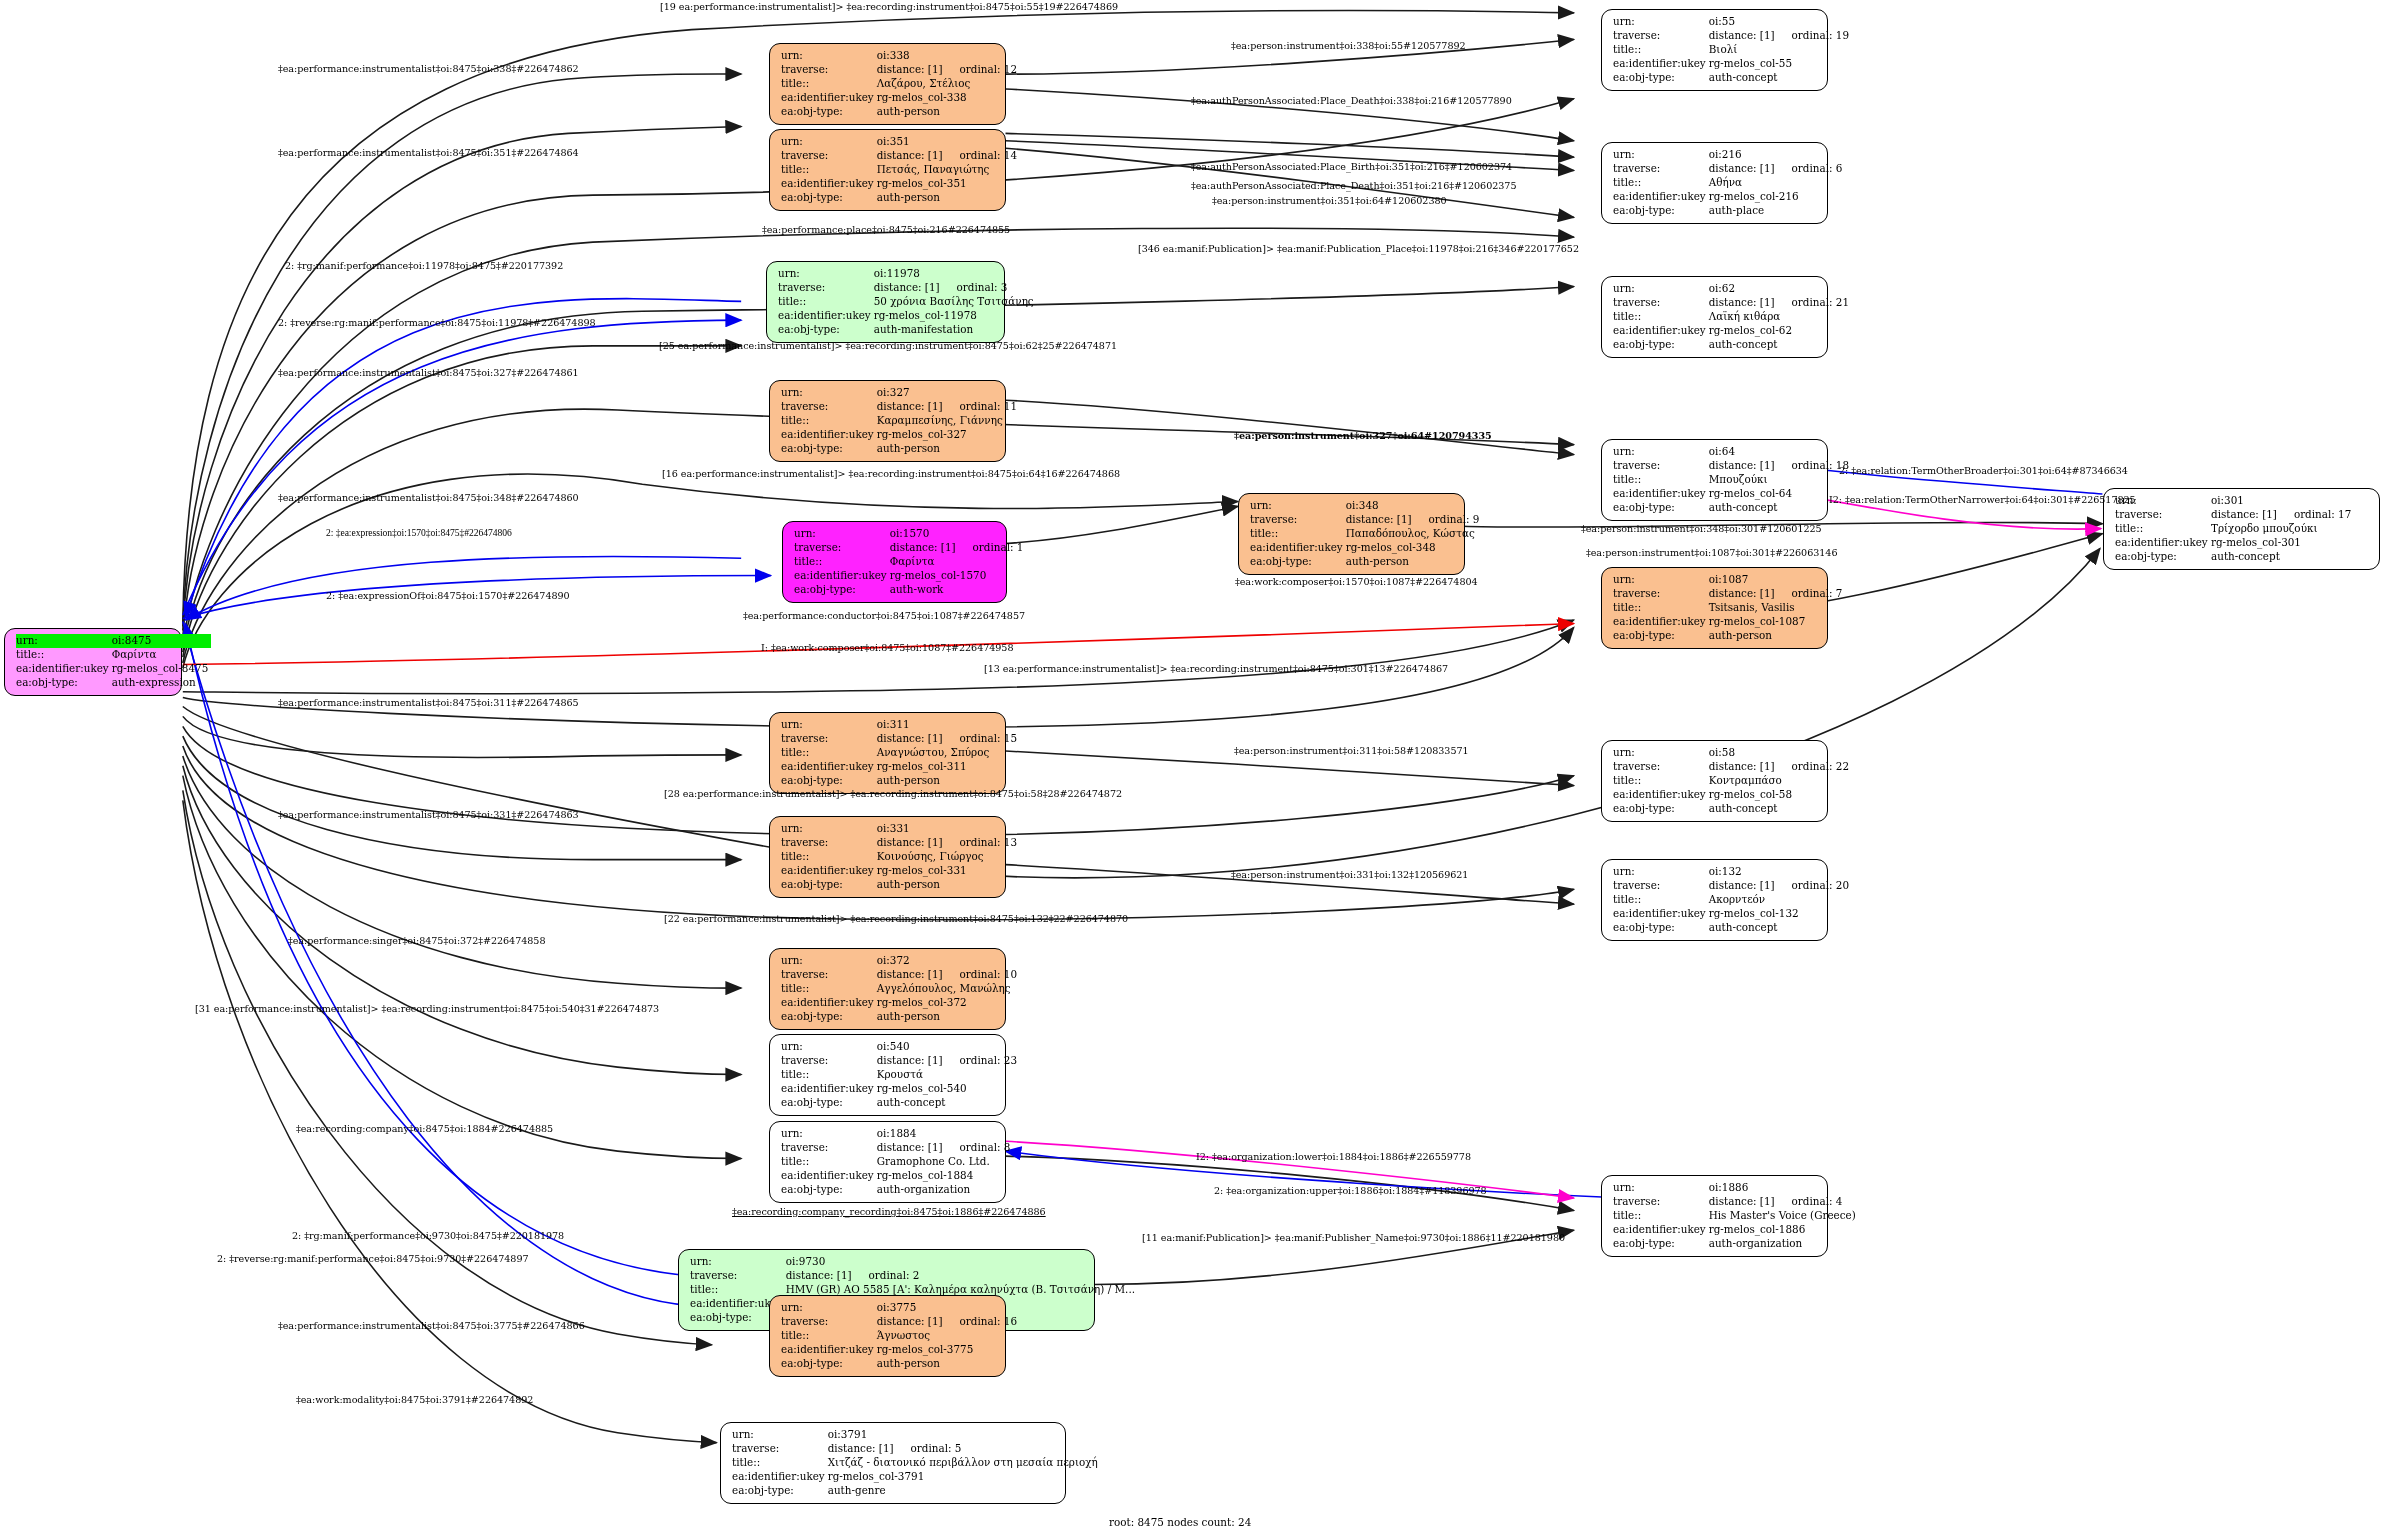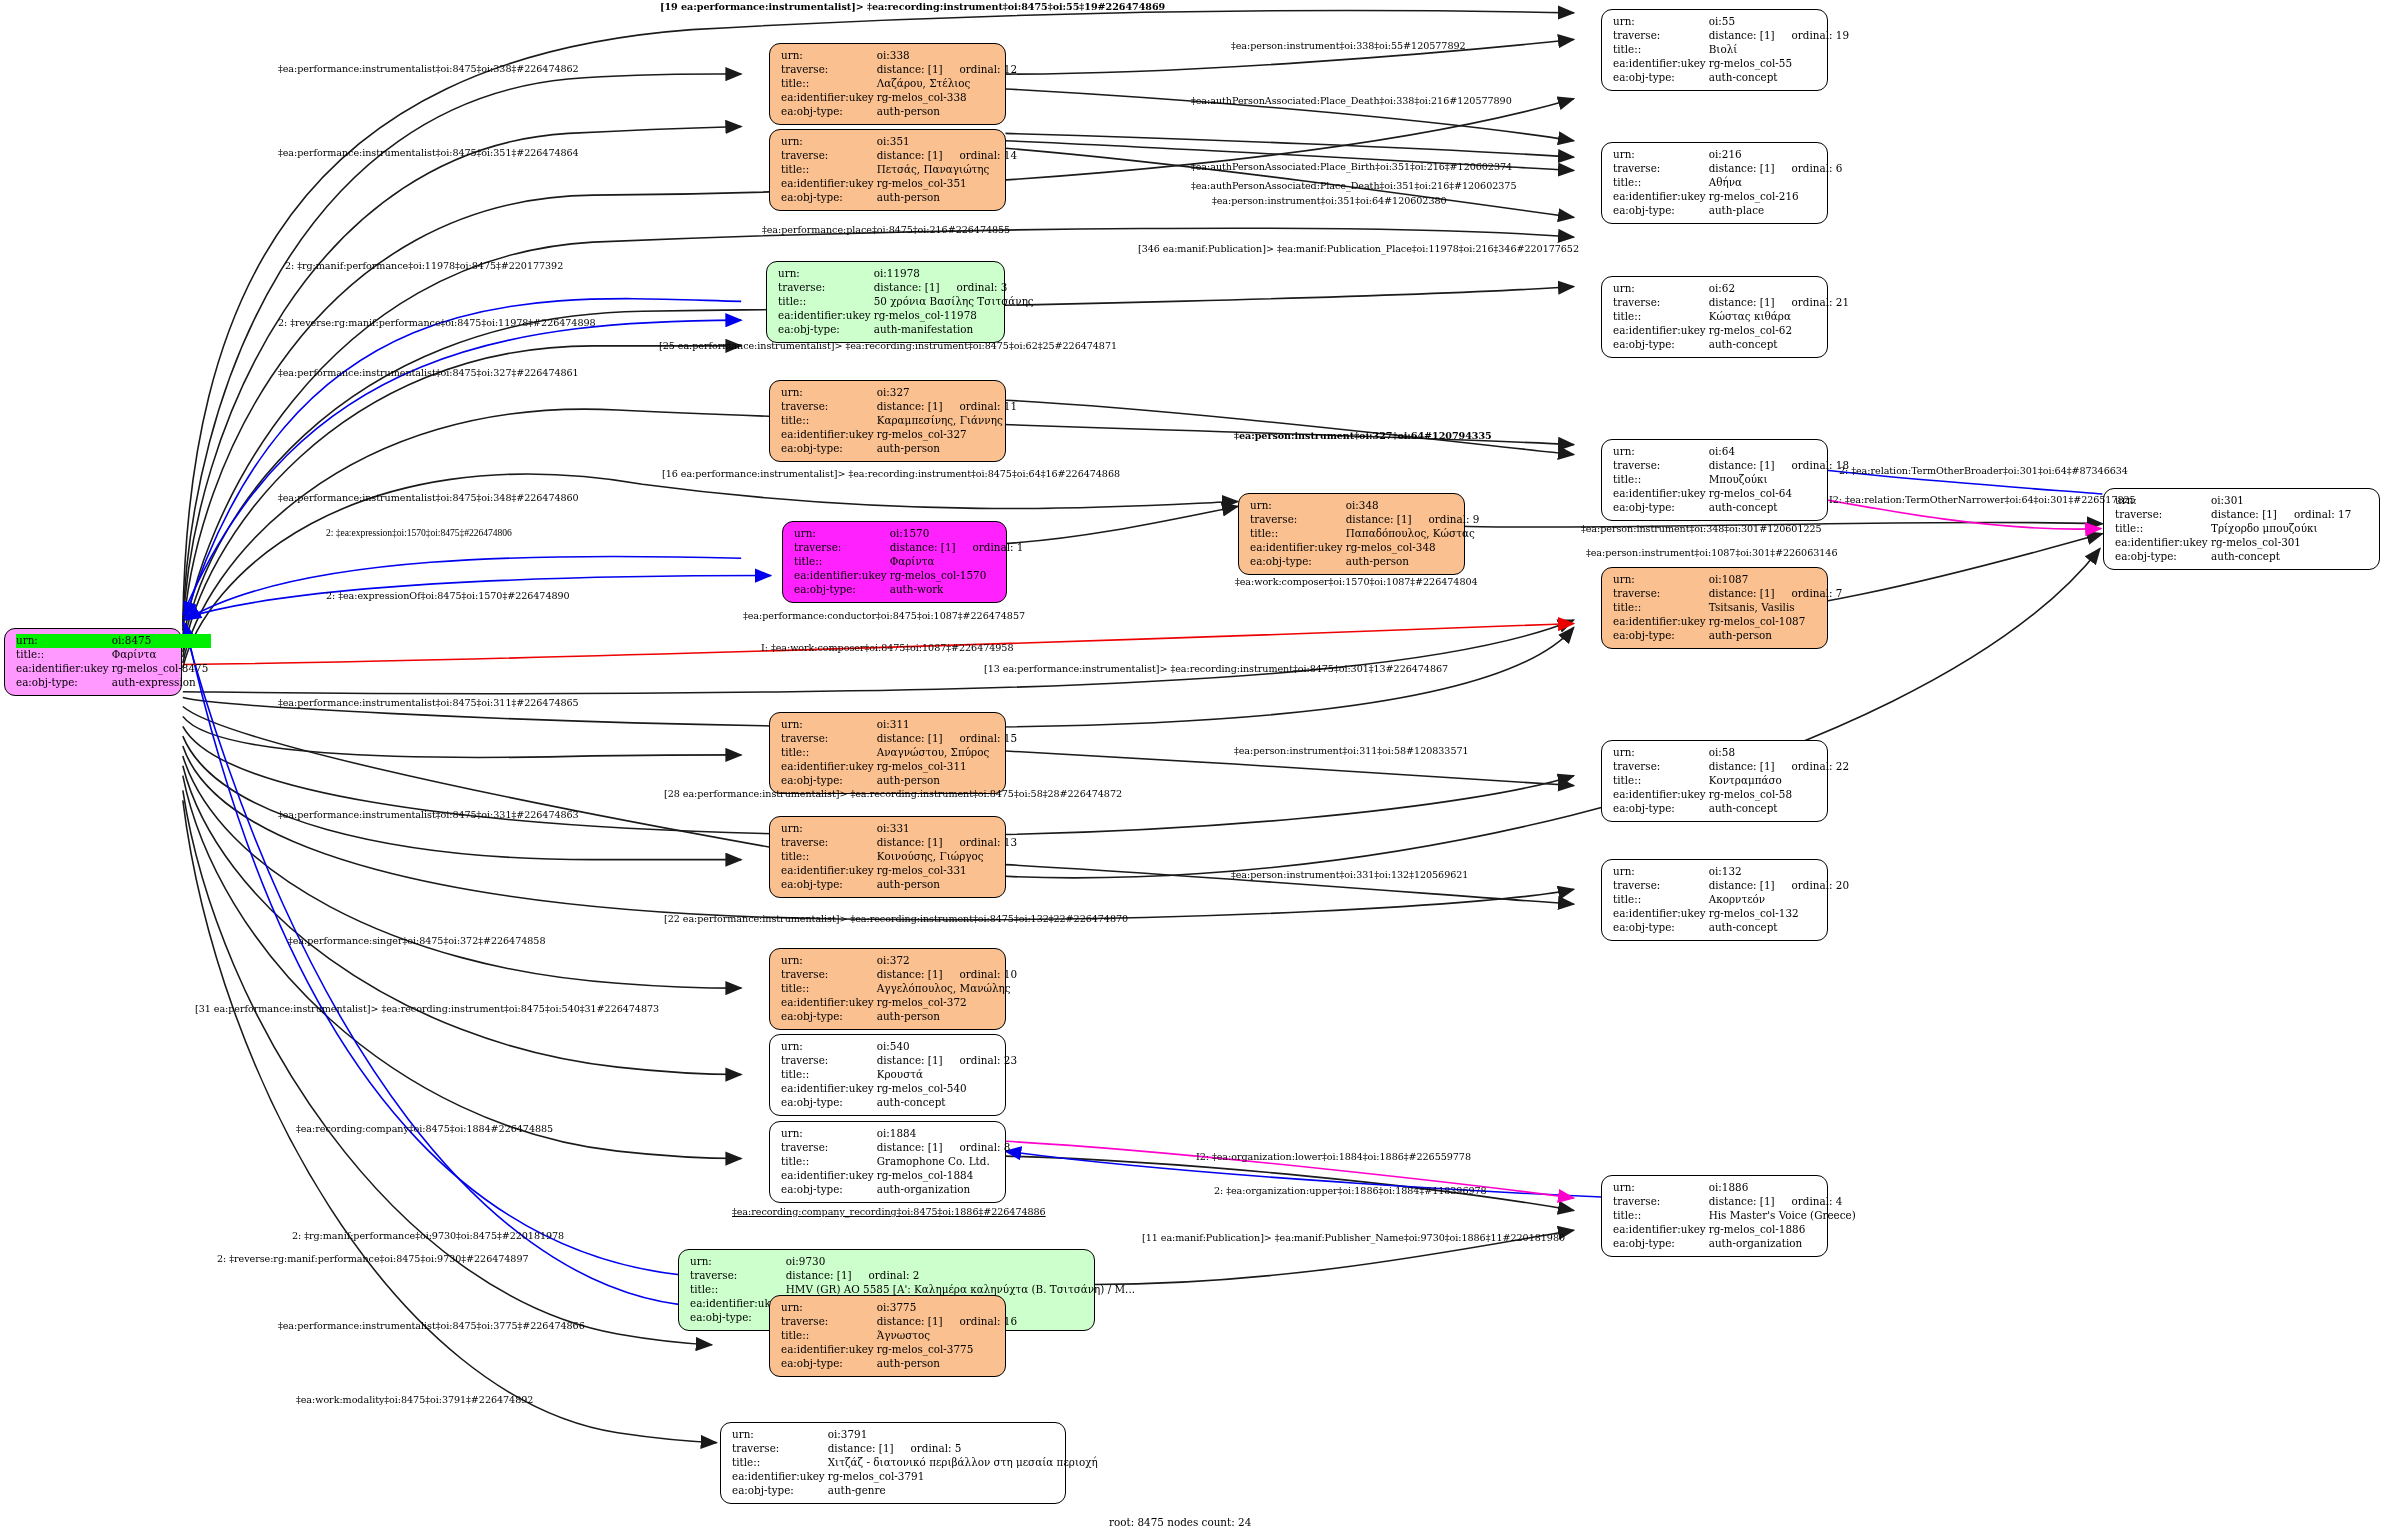--- a/index.html
+++ b/index.html
@@ -589,21 +589,21 @@
           <tr>
             <td class="k">urn:</td>
             <td class="v">oi:62</td>
           </tr>
       <tr>
             <td class="k">traverse:</td>
             <td class="v"><span>distance: [1]</span><span class="ord">ordinal: 21</span></td>
           </tr>
       <tr>
             <td class="k">title::</td>
-            <td class="v">Κώστας κιθάρα</td>
+            <td class="v">Λαϊκή κιθάρα</td>
           </tr>
       <tr>
             <td class="k">ea:identifier:ukey</td>
             <td class="v">rg-melos_col-62</td>
           </tr>
       <tr>
             <td class="k">ea:obj-type:</td>
             <td class="v">auth-concept</td>
           </tr>
     </tbody>
@@ -738,21 +738,21 @@
             <td class="v">rg-melos_col-301</td>
           </tr>
       <tr>
             <td class="k">ea:obj-type:</td>
             <td class="v">auth-concept</td>
           </tr>
     </tbody>
       </table>
   </div>
 
-  <div class="elabel" style="left:660px;top:2px;font-weight:bold;">[19 ea:performance:instrumentalist]&gt; ‡ea:recording:instrument‡oi:8475‡oi:55‡19#226474869</div>
+  <div class="elabel" style="left:660px;top:2px;">[19 ea:performance:instrumentalist]&gt; ‡ea:recording:instrument‡oi:8475‡oi:55‡19#226474869</div>
   <div class="elabel" style="left:1231px;top:41px;">‡ea:person:instrument‡oi:338‡oi:55#120577892</div>
   <div class="elabel" style="left:278px;top:64px;text-align:right;">‡ea:performance:instrumentalist‡oi:8475‡oi:338‡#226474862</div>
   <div class="elabel" style="left:1191px;top:96px;">‡ea:authPersonAssociated:Place_Death‡oi:338‡oi:216#120577890</div>
   <div class="elabel" style="left:278px;top:148px;">‡ea:performance:instrumentalist‡oi:8475‡oi:351‡#226474864</div>
   <div class="elabel" style="left:1191px;top:162px;">‡ea:authPersonAssociated:Place_Birth‡oi:351‡oi:216‡#120602374</div>
   <div class="elabel" style="left:1191px;top:181px;">‡ea:authPersonAssociated:Place_Death‡oi:351‡oi:216‡#120602375</div>
   <div class="elabel" style="left:1212px;top:196px;">‡ea:person:instrument‡oi:351‡oi:64#120602380</div>
   <div class="elabel" style="left:762px;top:225px;">‡ea:performance:place‡oi:8475‡oi:216#226474855</div>
   <div class="elabel" style="left:285px;top:261px;">2: ‡rg:manif:performance‡oi:11978‡oi:8475‡#220177392</div>
   <div class="elabel" style="left:1138px;top:244px;">[346 ea:manif:Publication]&gt; ‡ea:manif:Publication_Place‡oi:11978‡oi:216‡346#220177652</div>

